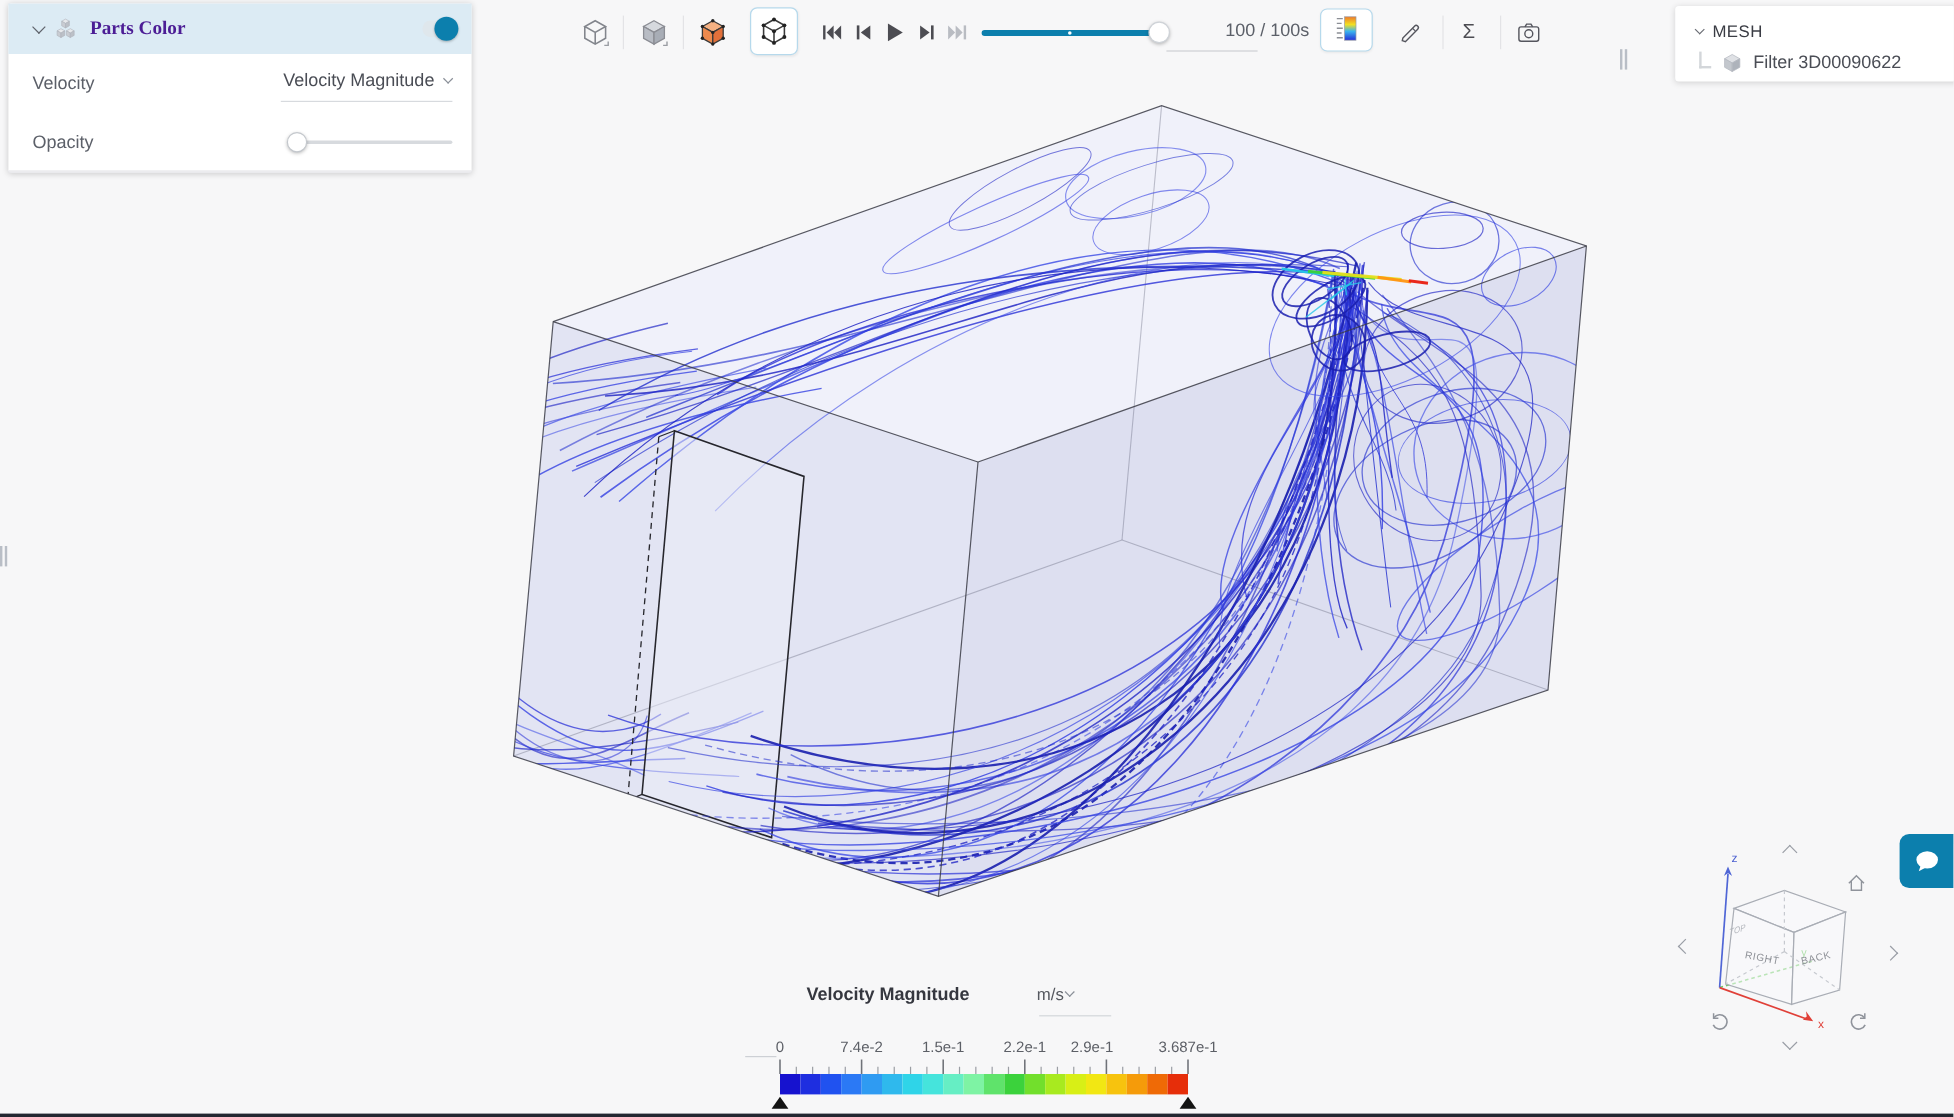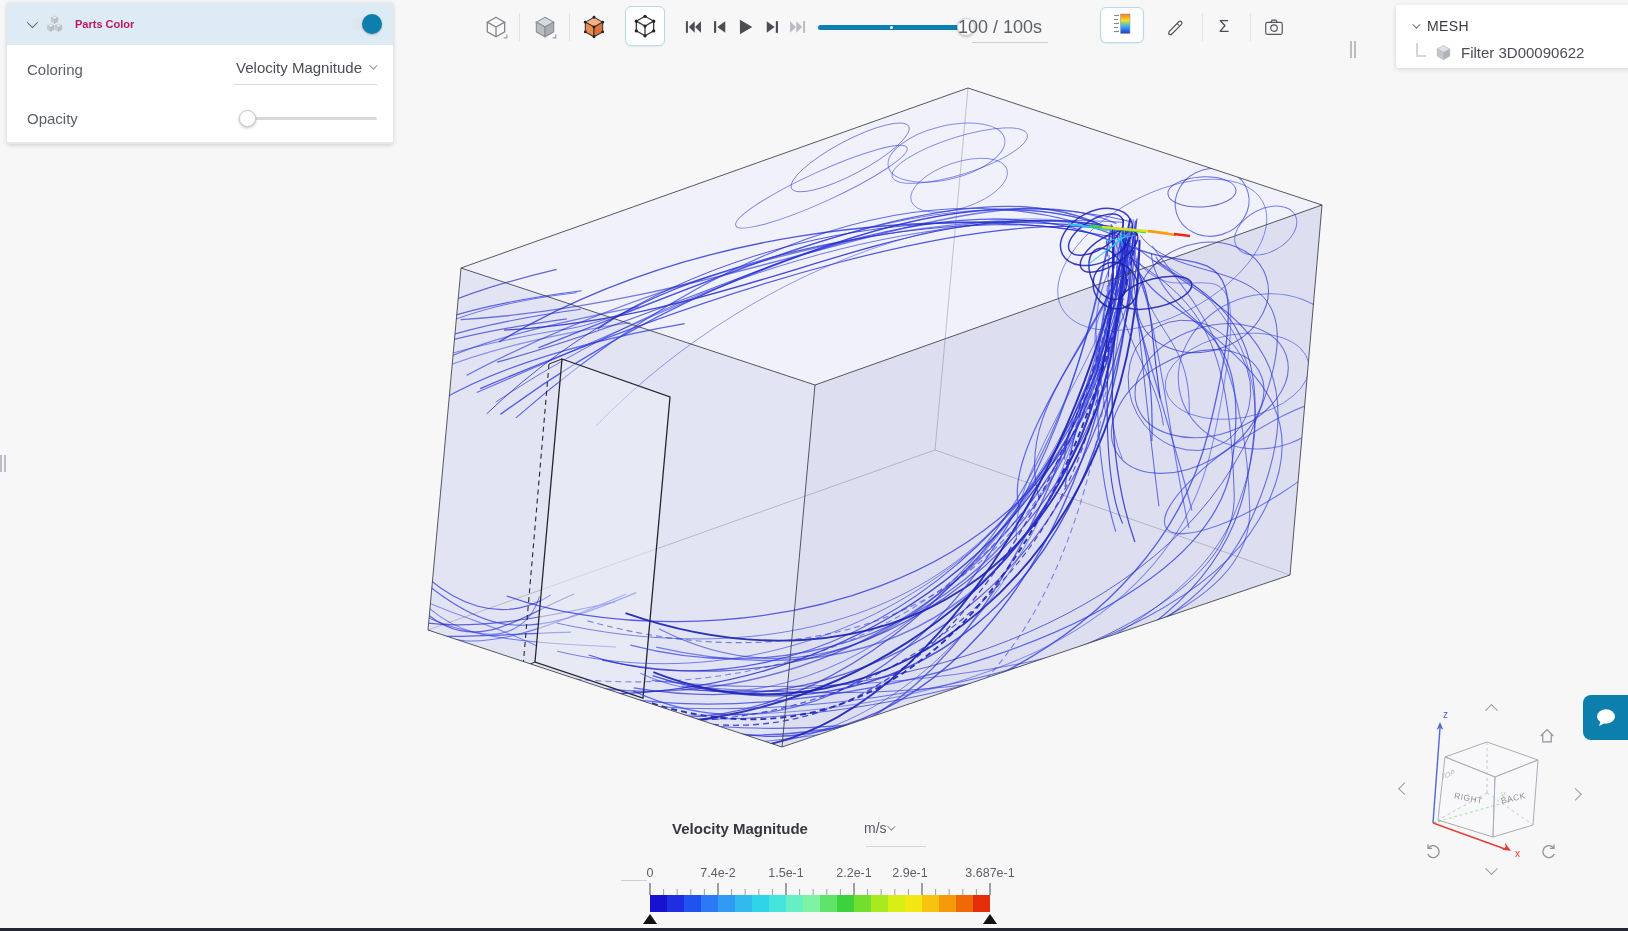--- a/index.html
+++ b/index.html
@@ -18,32 +18,32 @@
   .vsep { position:absolute; top:13px; width:1px; height:28px; background:#e3e3e6; }
 
   
   .tb-btn { position:absolute; top:10px; width:34px; height:34px; display:flex; align-items:center; justify-content:center; border-radius:6px; cursor:pointer; }
   .tb-btn.selected { background:#fff; border:1px solid #b6d9ec; box-shadow:0 1px 2px rgba(0,0,0,.06); }
   .pb-btn { position:absolute; top:12px; width:26px; height:30px; display:flex; align-items:center; justify-content:center; cursor:pointer; }
 
   #timeline { position:absolute; left:818px; top:25px; width:148px; height:5px; background:#0c7fad; border-radius:3px; cursor:pointer; }
   #timeline-mid { position:absolute; left:72px; top:1px; width:3px; height:3px; border-radius:50%; background:#fff; }
   #timeline-thumb { position:absolute; left:-9px; top:-7px; width:18px; height:18px; border-radius:50%; background:#fff; border:1px solid #cfd3d8; box-shadow:0 1px 3px rgba(0,0,0,.25); }
-  #time-display { position:absolute; left:954px; top:17px; width:92px; text-align:center; font-size:18px; color:#5c6069; }
+  #time-display { position:absolute; left:1010px; top:17px; width:92px; text-align:center; font-size:15px; color:#5c6069; }
   #time-underline { position:absolute; left:972px; top:42px; width:76px; height:1px; background:#cdd0d5; }
 
   
   #filters { position:absolute; left:7px; top:3px; width:386px; background:#fff; box-shadow:0 1px 5px rgba(0,0,0,.18); border-radius:2px; }
   #filters-header { height:53px; display:flex; align-items:center; padding:0 12px 0 22px; }
   #filters-title { font-size:17px; font-weight:bold; color:#2d2f38; flex:1; }
   .hdr-btn { width:37px; height:34px; border-radius:5px; display:flex; align-items:center; justify-content:center; cursor:pointer; margin-left:6px; }
   .hdr-btn.apply { background:#0c7fad; }
   .hdr-btn.close { background:#fff; border:1px solid #dcdfe3; }
   .section-row { height:42px; background:#dcebf4; display:flex; align-items:center; padding:0 14px 0 20px; gap:10px; }
-  .section-label { font-size:11px; font-weight:bold; color:#be185d; flex:1; }
+  .section-label { font-size:16px; font-weight:bold; color:#4c1d95; flex:1;font-family:Liberation Serif, serif; }
   .frow { height:49px; display:flex; align-items:center; padding:0 16px 0 20px; }
   .frow-label { font-size:15px; color:#5c6069; flex:1; }
   .dd { display:flex; align-items:center; gap:7px; border-bottom:1px solid #d7dade; padding:4px 2px 8px 2px; cursor:pointer; }
   .dd-value { font-size:15px; color:#4a4d55; }
   .slider { width:136px; height:3px; background:#d7dade; border-radius:2px; position:relative; cursor:pointer; }
   .slider-thumb { position:absolute; left:-2px; top:-7px; width:17px; height:17px; border-radius:50%; background:#fff; border:1px solid #c4c8cd; box-shadow:0 1px 3px rgba(0,0,0,.25); }
   .divider { height:1px; background:#e6e7ea; }
   .item-row { height:46px; display:flex; align-items:center; padding:0 16px 0 20px; gap:10px; }
   .item-label { font-size:15px; font-weight:bold; color:#33353d; flex:1; }
   .toggle { width:27px; height:14px; border-radius:7px; background:#dfe7ec; position:relative; cursor:pointer; flex:none; }
@@ -375,21 +375,21 @@
             </g>
         </g>
       </svg>
       <span class="section-label">Parts Color</span>
       <div class="toggle">
           <div class="knob"></div>
         </div>
     </div>
 
     <div class="frow">
-      <span class="frow-label">Coloring</span>
+      <span class="frow-label">Velocity</span>
       <div class="dd">
         <span class="dd-value">Velocity Magnitude</span>
         <span class="chev down small"></span>
       </div>
     </div>
     <div class="frow" style="height:48px">
       <span class="frow-label">Opacity</span>
       <div class="slider">
           <div class="slider-thumb"></div>
         </div>

